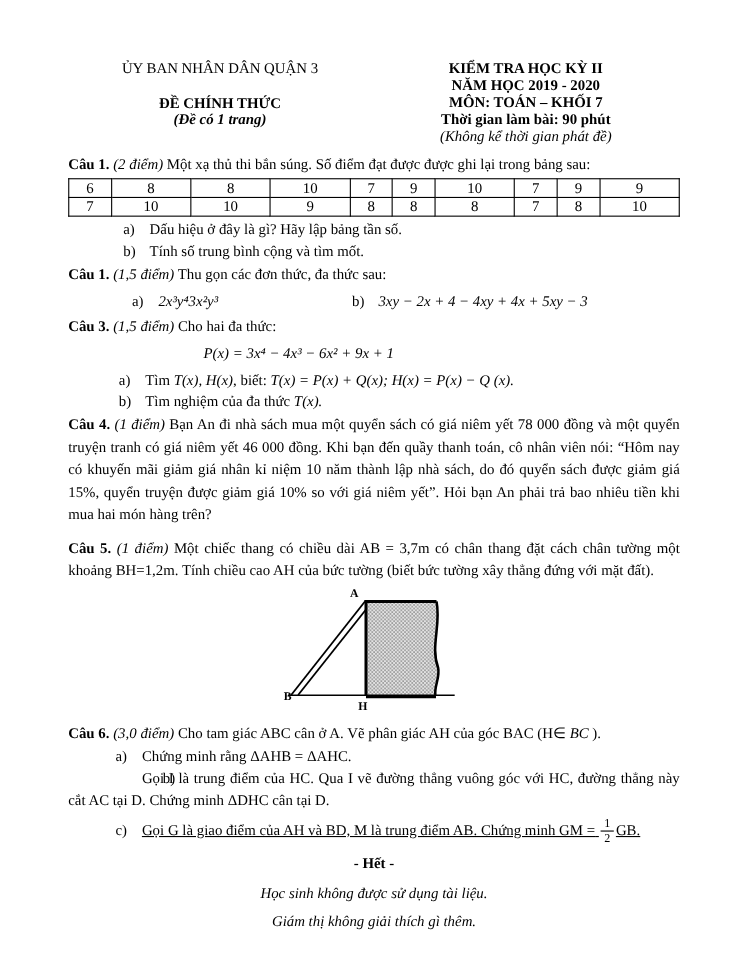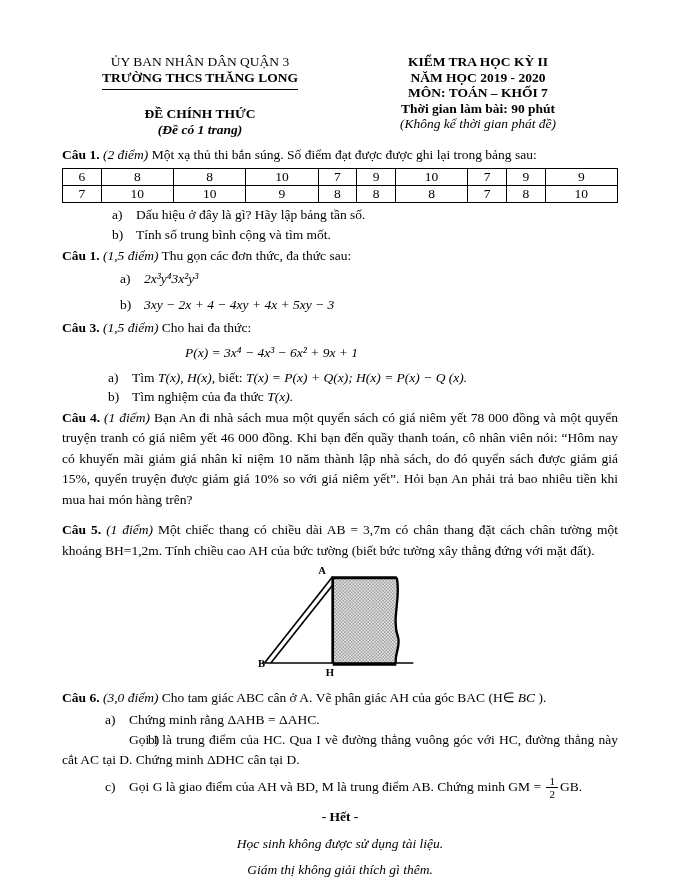--- a/index.html
+++ b/index.html
@@ -40,31 +40,31 @@
     border: 1px solid #000; text-align: center;
     height: 17px; padding: 0; font-size: 13.5px; line-height: 16px;
   }
 
   .item { padding-left: 50px; line-height: 19px; margin-top: 1px; }
   .item3 { padding-left: 46px; line-height: 19px; }
   .item6 { padding-left: 43px; line-height: 19px; margin-top: 1px; }
   .mk { display: inline-block; width: 24px; }
   .mk3 { display: inline-block; width: 24px; }
 
-  .q2-row { display: flex; padding-left: 58px; line-height: 26px; flex-direction: column; }
+  .q2-row { display: flex; padding-left: 58px; line-height: 26px; }
   .q2-a { width: 200px; }
 
   .eq-block { margin-left: 123px; line-height: 23px; margin-top: 2px; }
 
   .q6b { text-align: justify; line-height: 20px; margin: 1px 0 0 0; text-indent: 43px; }
 
   .frac { display: inline-block; vertical-align: middle; text-align: center; margin: 0 2px; }
   .frac .num { display: block; font-size: 11px; line-height: 12px; border-bottom: 1px solid #000; padding: 0 3px; }
   .frac .den { display: block; font-size: 11px; line-height: 12px; }
-  .q6c-line { line-height: 30px; margin-top: 2px; }
+  .q6c-line { line-height: 30px; margin-top: 2px; text-decoration: underline; }
 
   
   .figure-wrap { text-align: center; margin-top: 4px; }
   .fig-label { font-weight: bold; font-size: 11px; font-family: "Liberation Serif", serif; }
 
   
   .het { text-align: center; font-weight: bold; margin-top: 4px; line-height: 22px; }
   .footer-line { text-align: center; font-style: italic; line-height: 20px; margin-top: 6px; }
 
   .mt8 { margin-top: 8px; }
@@ -72,21 +72,20 @@
   .mt2 { margin-top: 2px; }
 </style>
 </head>
 <body>
 
 <div class="page">
 
   <div class="header">
     <div class="header-left">
       <div class="h-line">ỦY BAN NHÂN DÂN QUẬN 3</div>
-      <div class="h-line"><span class="school-name">TRƯỜNG THCS THĂNG LONG</span></div>
       <div class="exam-type h-line">ĐỀ CHÍNH THỨC</div>
       <div class="pages-note h-line">(Đề có 1 trang)</div>
     </div>
     <div class="header-right">
       <div class="h-line bold">KIỂM TRA HỌC KỲ II</div>
       <div class="h-line bold">NĂM HỌC 2019 - 2020</div>
       <div class="h-line bold">MÔN: TOÁN – KHỐI 7</div>
       <div class="h-line bold">Thời gian làm bài: 90 phút</div>
       <div class="h-line ital">(Không kể thời gian phát đề)</div>
     </div>

